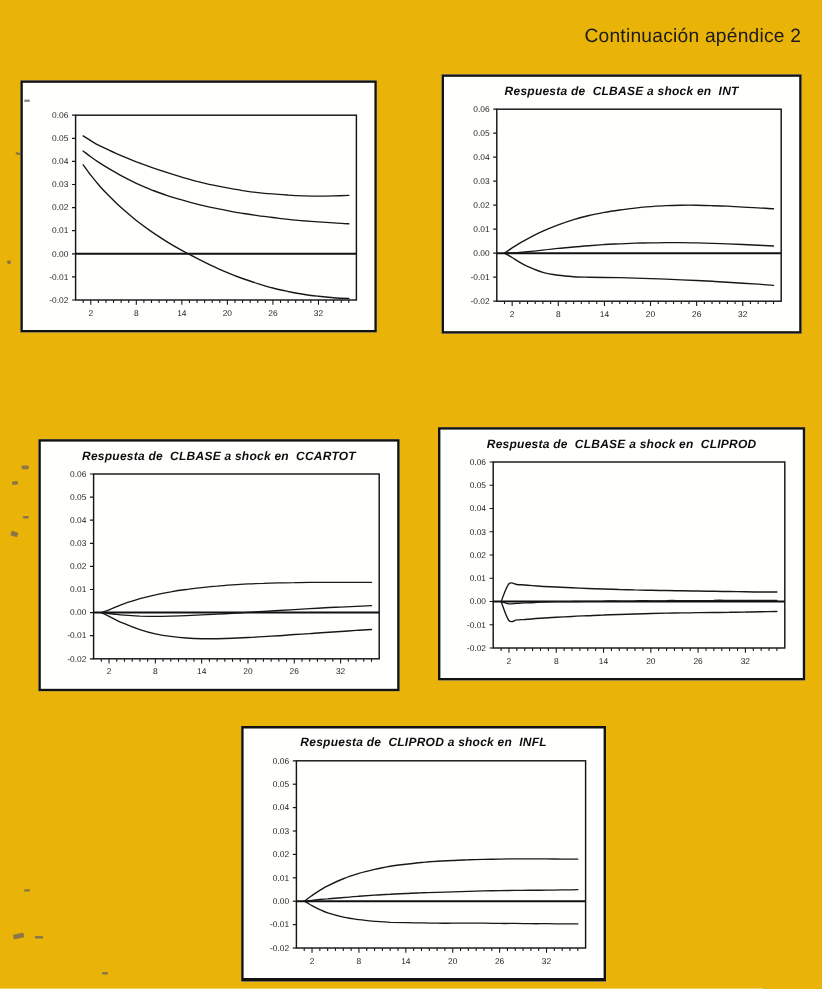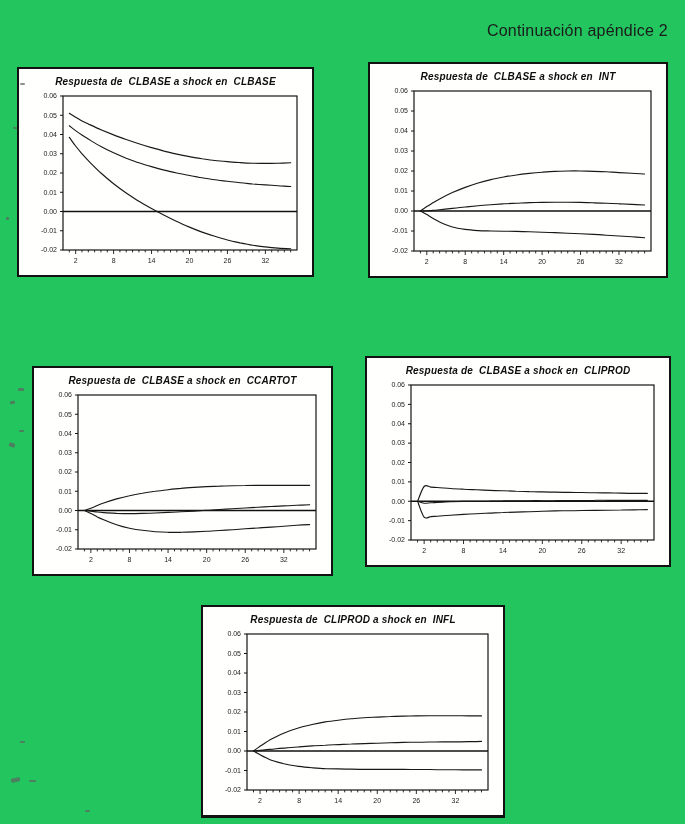--- a/index.html
+++ b/index.html
@@ -1,17 +1,17 @@
 <!DOCTYPE html>
 <html><head>
 <meta charset="utf-8">
 <style>
   html,body{margin:0;padding:0;background:#ffffff;}
   .page{
-    position:relative;width:685px;height:824px;background:#22c55e;
+    position:relative;width:685px;height:824px;background:#eab308;
     overflow:hidden;font-family:"Liberation Sans",sans-serif;color:#161616;
   }
   .page-header{
     position:absolute;top:22px;left:487px;font-size:16px;letter-spacing:.2px;color:#1b1b1b;
   }
   .chart-box{
     position:absolute;background:#fffffe;border:2px solid #121212;
   }
   .c1{left:17px;top:67px;width:293px;height:206px;}
   .c2{left:368px;top:62px;width:296px;height:212px;text-decoration:underline;}
@@ -28,21 +28,20 @@
   .mark{position:absolute;background:#5f5f5f;opacity:.7;border-radius:1px;}
 </style>
 </head>
 <body>
 
 <div class="page">
 
   <div class="page-header">Continuación apéndice 2</div>
 
   <figure class="chart-box c1" style="margin:0">
-    <div class="chart-title">Respuesta de  CLBASE a shock en  CLBASE</div>
     <svg class="plot" width="293" height="206" viewBox="0 0 293 206">
         <rect x="44" y="27" width="234" height="154" fill="none" stroke="#151515" stroke-width="1.2"></rect>
         <line x1="41" y1="181" x2="44" y2="181" stroke="#151515" stroke-width="1"></line>
         <text x="38" y="183.3" text-anchor="end">-0.02</text>
         <line x1="41" y1="161.75" x2="44" y2="161.75" stroke="#151515" stroke-width="1"></line>
         <text x="38" y="164.05" text-anchor="end">-0.01</text>
         <line x1="41" y1="142.5" x2="44" y2="142.5" stroke="#151515" stroke-width="1"></line>
         <text x="38" y="144.8" text-anchor="end">0.00</text>
         <line x1="41" y1="123.25" x2="44" y2="123.25" stroke="#151515" stroke-width="1"></line>
         <text x="38" y="125.55" text-anchor="end">0.01</text>

